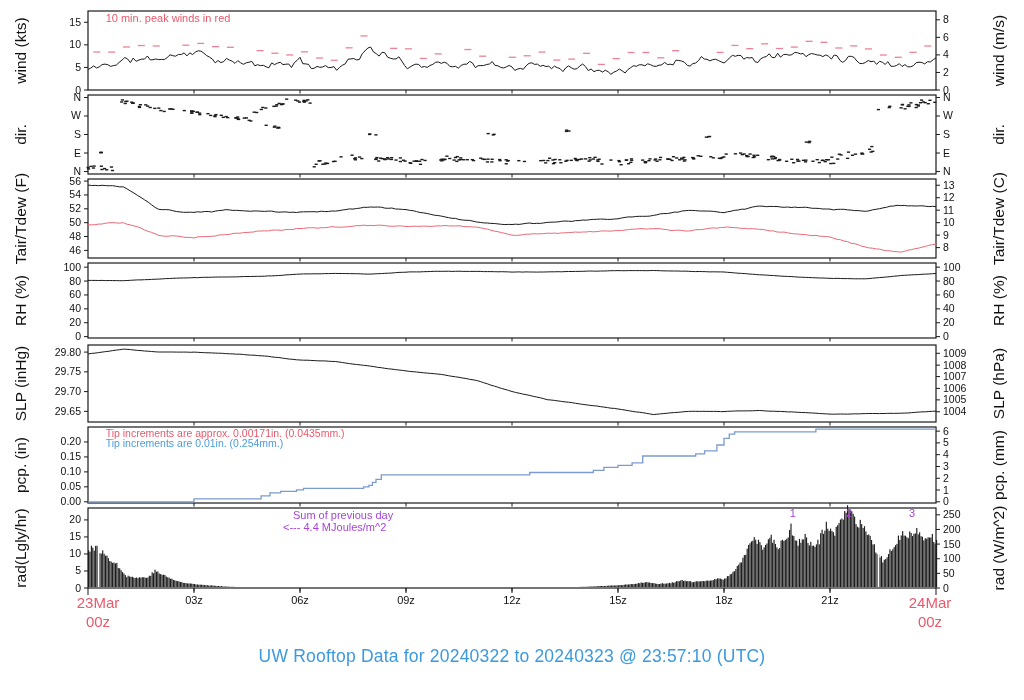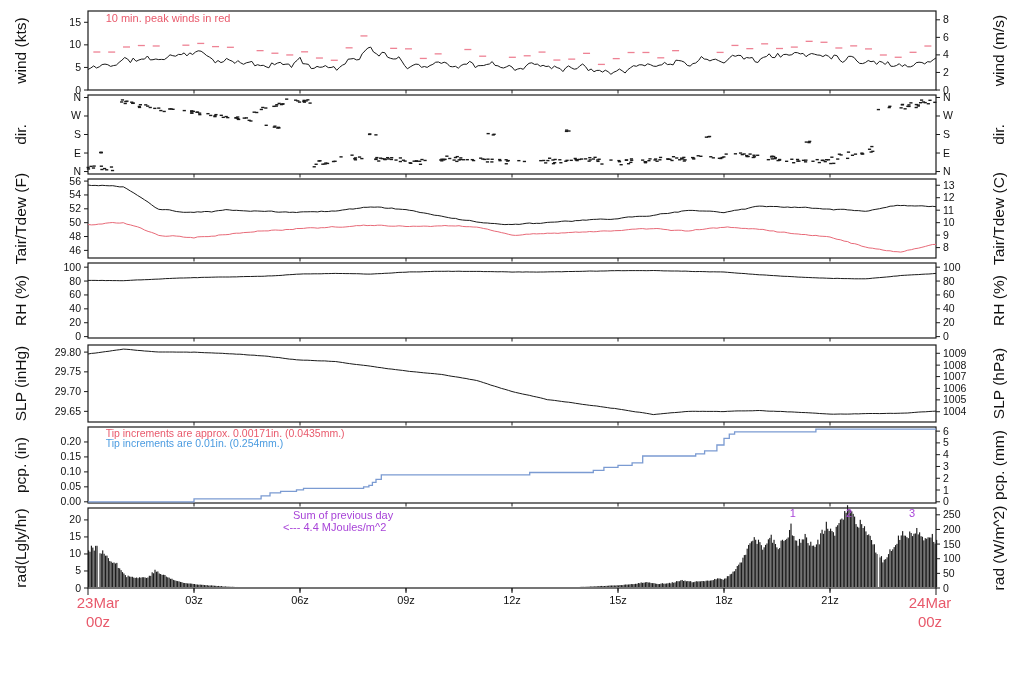--- a/index.html
+++ b/index.html
@@ -1055,14 +1055,15 @@
       <line x1="830" y1="588" x2="830" y2="593" stroke="#1a1a1a" stroke-width="1"></line>
       <text x="830" y="604" fill="#111111" font-size="11" text-anchor="middle">21z</text>
       <line x1="88" y1="588" x2="88" y2="595" stroke="#1a1a1a" stroke-width="1"></line>
       <line x1="936" y1="588" x2="936" y2="595" stroke="#1a1a1a" stroke-width="1"></line>
       <text x="98" y="608" fill="#e8596b" font-size="15" text-anchor="middle">23Mar</text>
       <text x="98" y="627" fill="#e8596b" font-size="15" text-anchor="middle">00z</text>
       <text x="930" y="608" fill="#e8596b" font-size="15" text-anchor="middle">24Mar</text>
       <text x="930" y="627" fill="#e8596b" font-size="15" text-anchor="middle">00z</text>
     </svg>
 
+<div class="title">UW Rooftop Data for 20240322  to  20240323 @ 23:57:10  (UTC)</div>
 
 </div>
 
 </body></html>

